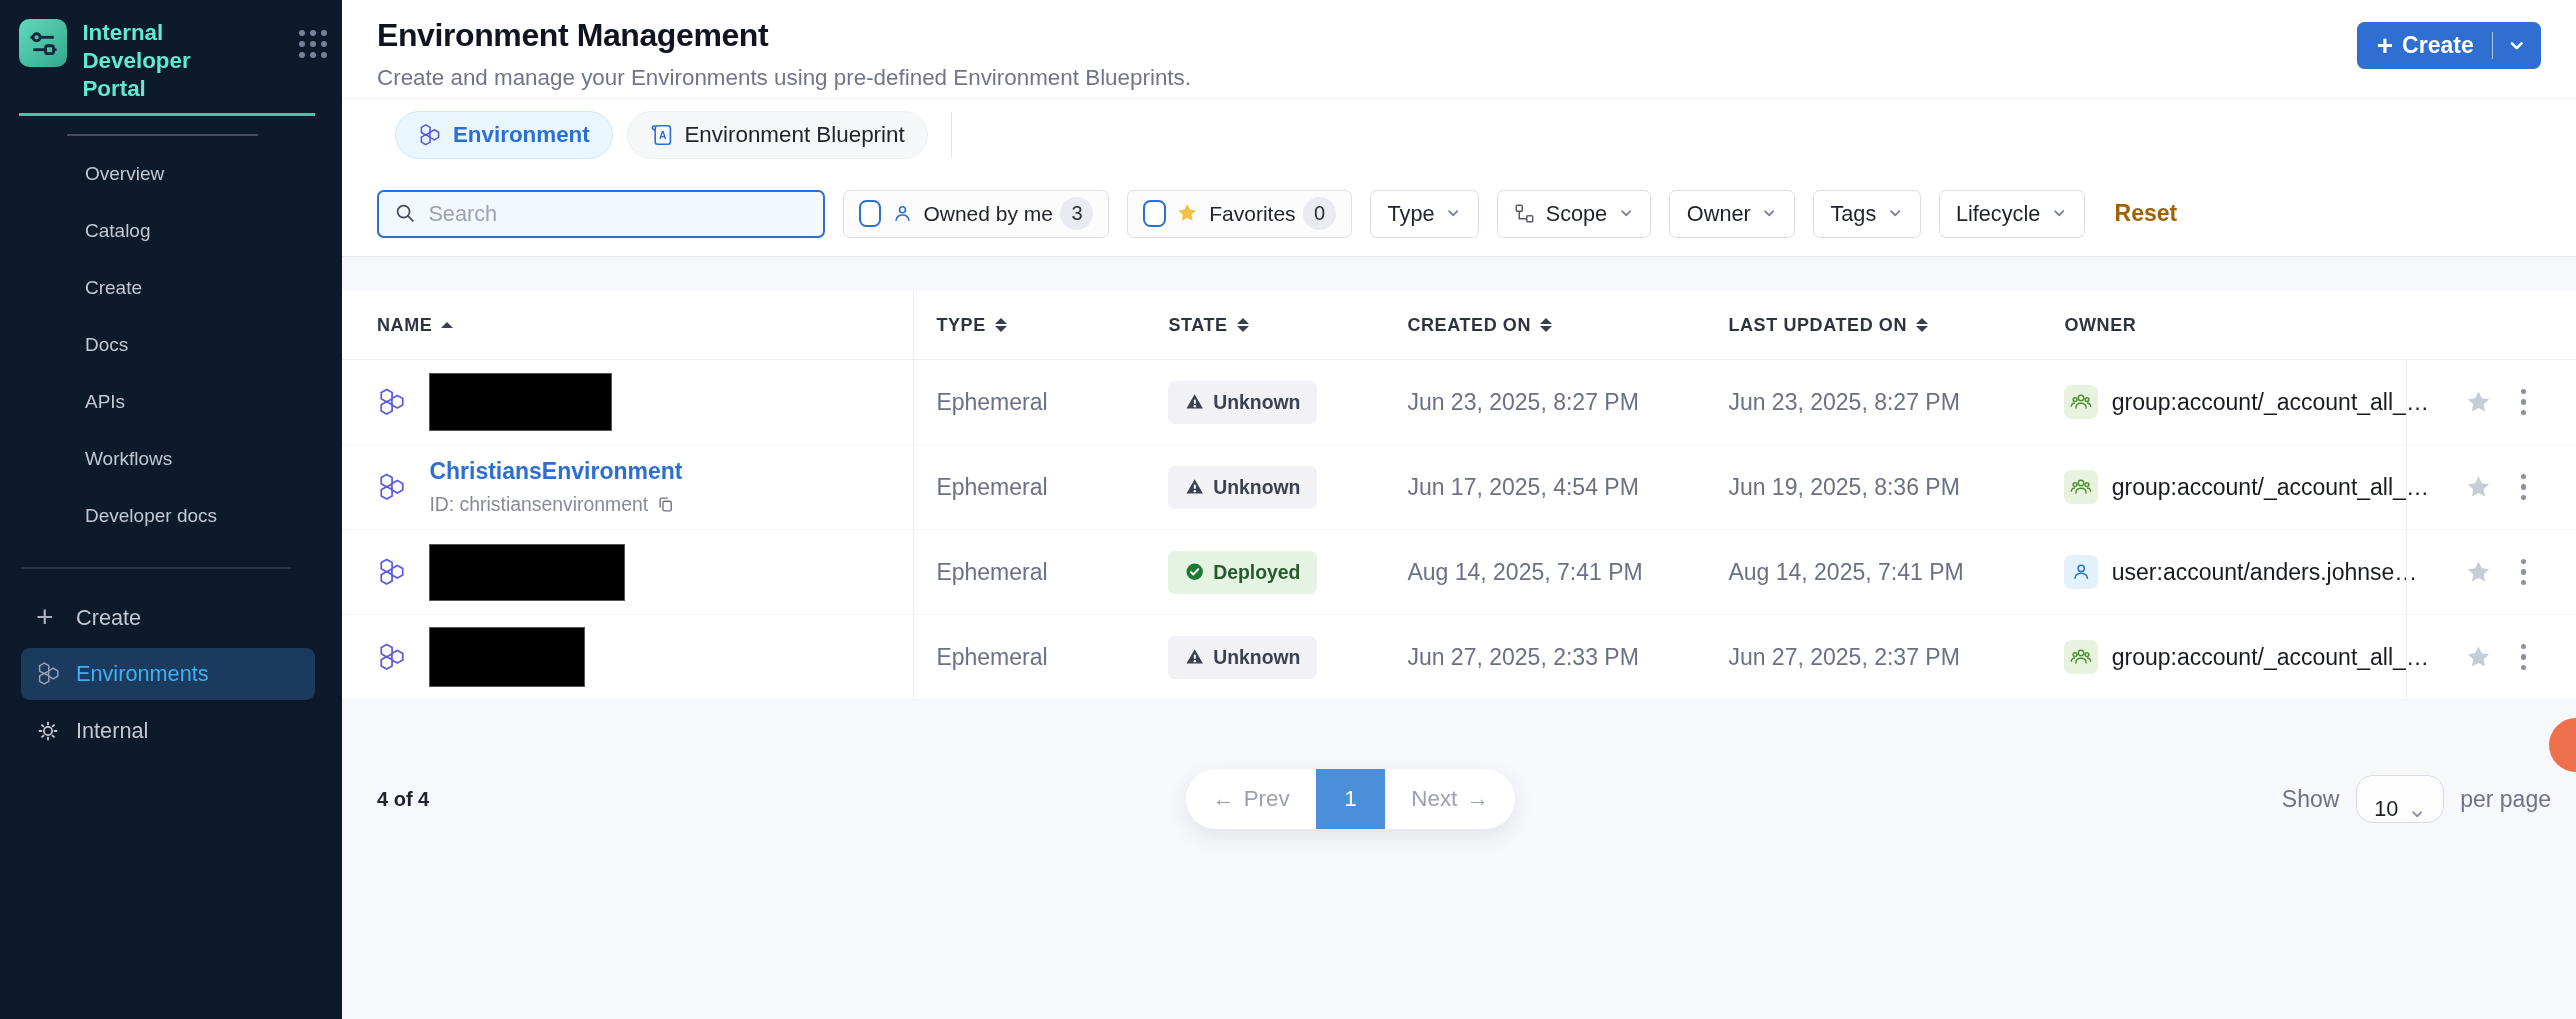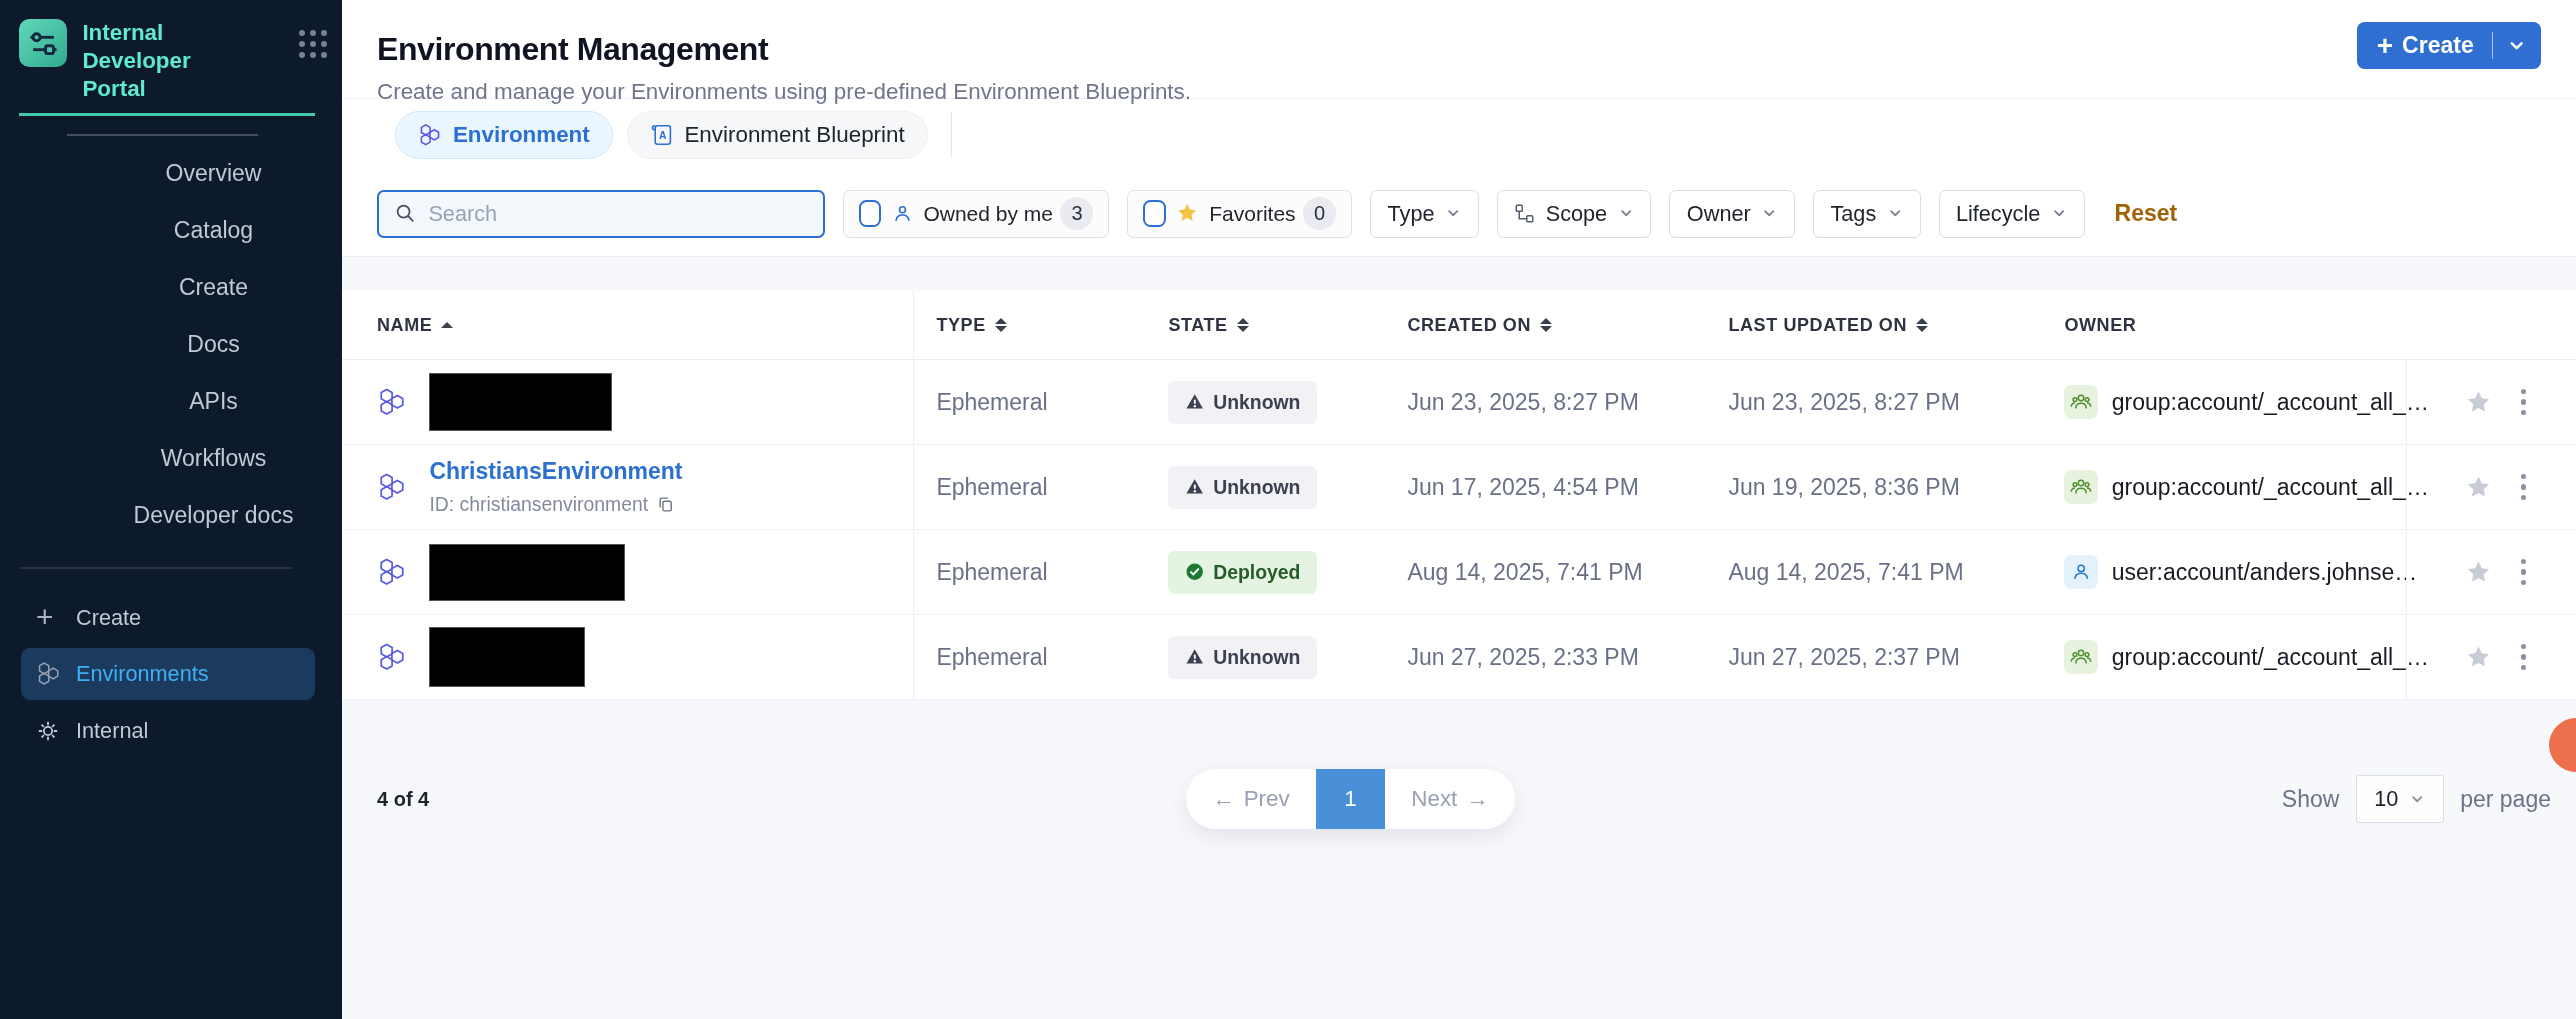--- a/index.html
+++ b/index.html
@@ -10,33 +10,33 @@
   
   .sidebar { position:relative; width:342px; height:100%; background:#0d1a2c; flex:0 0 342px; }
   .brand { position:absolute; top:19.4px; left:19.4px; right:15px; display:flex; align-items:flex-start; }
   .logo { width:48px; height:48px; border-radius:10.5px; background:linear-gradient(135deg,#63d9bc,#2fa98c); display:flex; align-items:center; justify-content:center; flex:0 0 48px; }
   .brand-title { margin-left:15px; color:#5eead4; font-size:22.4px; line-height:28px; font-weight:bold; width:175px; }
   .apps-grid { margin-left:auto; margin-top:10.5px; display:grid; grid-template-columns:repeat(3,6px); grid-gap:5.2px; cursor:pointer; }
   .apps-grid i { width:6px; height:6px; border-radius:50%; background:#79819a; }
   .brand-rule { position:absolute; top:113px; left:19.4px; width:296px; height:3px; background:#3fc9a9; }
   .nav-sep { position:absolute; top:134px; left:67px; width:191px; height:1.5px; background:#454d5e; }
   .nav-top { position:absolute; top:145px; left:0; right:0; }
-  .nav-item { height:57px; line-height:57px; padding-left:85px; color:#c3c8d5; font-size:23px; cursor:pointer;text-align:center; }
+  .nav-item { height:57px; line-height:57px; padding-left:85px; color:#c3c8d5; font-size:19px; cursor:pointer; }
   .nav-sep2 { position:absolute; top:567px; left:21px; width:270px; height:1.5px; background:#2b3447; }
   .nav-bottom { position:absolute; top:590px; left:0; right:0; }
   .nav-b-item { display:flex; align-items:center; height:55px; padding-left:36px; color:#c3c8d5; font-size:21.7px; cursor:pointer; }
   .nav-b-item .ic { width:34px; display:flex; align-items:center; }
   .nav-b-item .lbl { margin-left:6px; }
   .plus-glyph { font-size:30px; font-weight:300; color:#aab0c0; line-height:22.4px; }
   .nav-b-item.active { margin:3px 27px 3px 21px; padding-left:15px; height:52px; border-radius:9px; background:#1c3a5e; }
   .nav-b-item.active .lbl { color:#3eb0f4; }
 
   
   .main { position:relative; flex:1; display:flex; flex-direction:column; background:#fff; }
-  .page-header { position:relative; height:99px; padding:31px 0 0 35px; border-bottom:1.5px solid #eef0f5; }
+  .page-header { position:relative; height:99px; padding:17px 0 0 35px; border-bottom:1.5px solid #eef0f5; }
   .page-title { font-size:32px; font-weight:bold; color:#101321; letter-spacing:-0.4px; }
   .page-sub { margin-top:10.5px; font-size:22.4px; color:#70758c; }
   .create-btn { position:absolute; top:22.4px; right:35px; height:47px; background:#2e6fd1; border-radius:7.5px; display:flex; align-items:center; padding:0 15px 0 19.4px; color:#fff; cursor:pointer; }
   .create-btn .plus { font-size:28px; font-weight:bold; margin-right:9px; line-height:1; }
   .create-btn .txt { font-size:23px; font-weight:bold; }
   .create-btn .split { width:1.5px; height:27px; background:rgba(255,255,255,.6); margin:0 13.4px 0 18px; }
 
   .tabs-row { height:72px; display:flex; align-items:center; padding-left:53px; }
   .tab-pill { height:48px; border-radius:24px; display:flex; align-items:center; padding:0 22.4px; font-size:22.4px; cursor:pointer; }
   .tab-pill .t-ic { margin-right:10.5px; display:flex; }
@@ -87,21 +87,21 @@
   .kebab { display:flex; flex-direction:column; gap:5.2px; cursor:pointer; padding:4.5px; }
   .kebab i { width:5.2px; height:5.2px; border-radius:50%; background:#8a90a0; }
   .star-action { cursor:pointer; display:flex; }
 
   .pager-row { position:relative; height:60px; margin-top:69px; display:flex; align-items:center; padding:0 25px 0 35px;gap:8px; }
   .pager-summary { font-size:20px; font-weight:bold; color:#20222e; }
   .pager-pill { position:absolute; left:844px; width:329px; height:60px; background:#fff; border-radius:30px; box-shadow:0 7.5px 21px rgba(40,50,80,.10); display:flex; align-items:center; overflow:hidden; }
   .pager-btn { flex:1; display:flex; align-items:center; justify-content:center; gap:9px; font-size:22.4px; color:#9aa0b2; cursor:pointer; height:100%; }
   .pager-page { width:69px; height:100%; background:#4a90d9; color:#fff; font-size:22.4px; display:flex; align-items:center; justify-content:center; cursor:pointer; }
   .per-page { margin-left:auto; display:flex; align-items:center; gap:16.4px; font-size:23px; color:#6d7288; }
-  .pp-select { width:88px; height:48px; border:1.5px solid #d9dce6; border-radius:3px; background:#fdfdfe; display:flex; align-items:center; justify-content:center; gap:10.5px; font-size:21.7px; color:#1c1e28; cursor:pointer; }
+  .pp-select { width:88px; height:48px; border:1.5px solid #d9dce6; border-radius:17px; background:#fdfdfe; display:flex; align-items:flex-end; justify-content:center; gap:10.5px; font-size:21.7px; color:#1c1e28; cursor:pointer; }
 
   .fab-half { position:absolute; right:0; top:718px; width:27px; height:54px; border-radius:54px 0 0 54px; background:#ee6f4c; cursor:pointer; }
 </style>
 </head>
 <body>
 
 <div class="app">
 
   <aside class="sidebar">
     <div class="brand">

